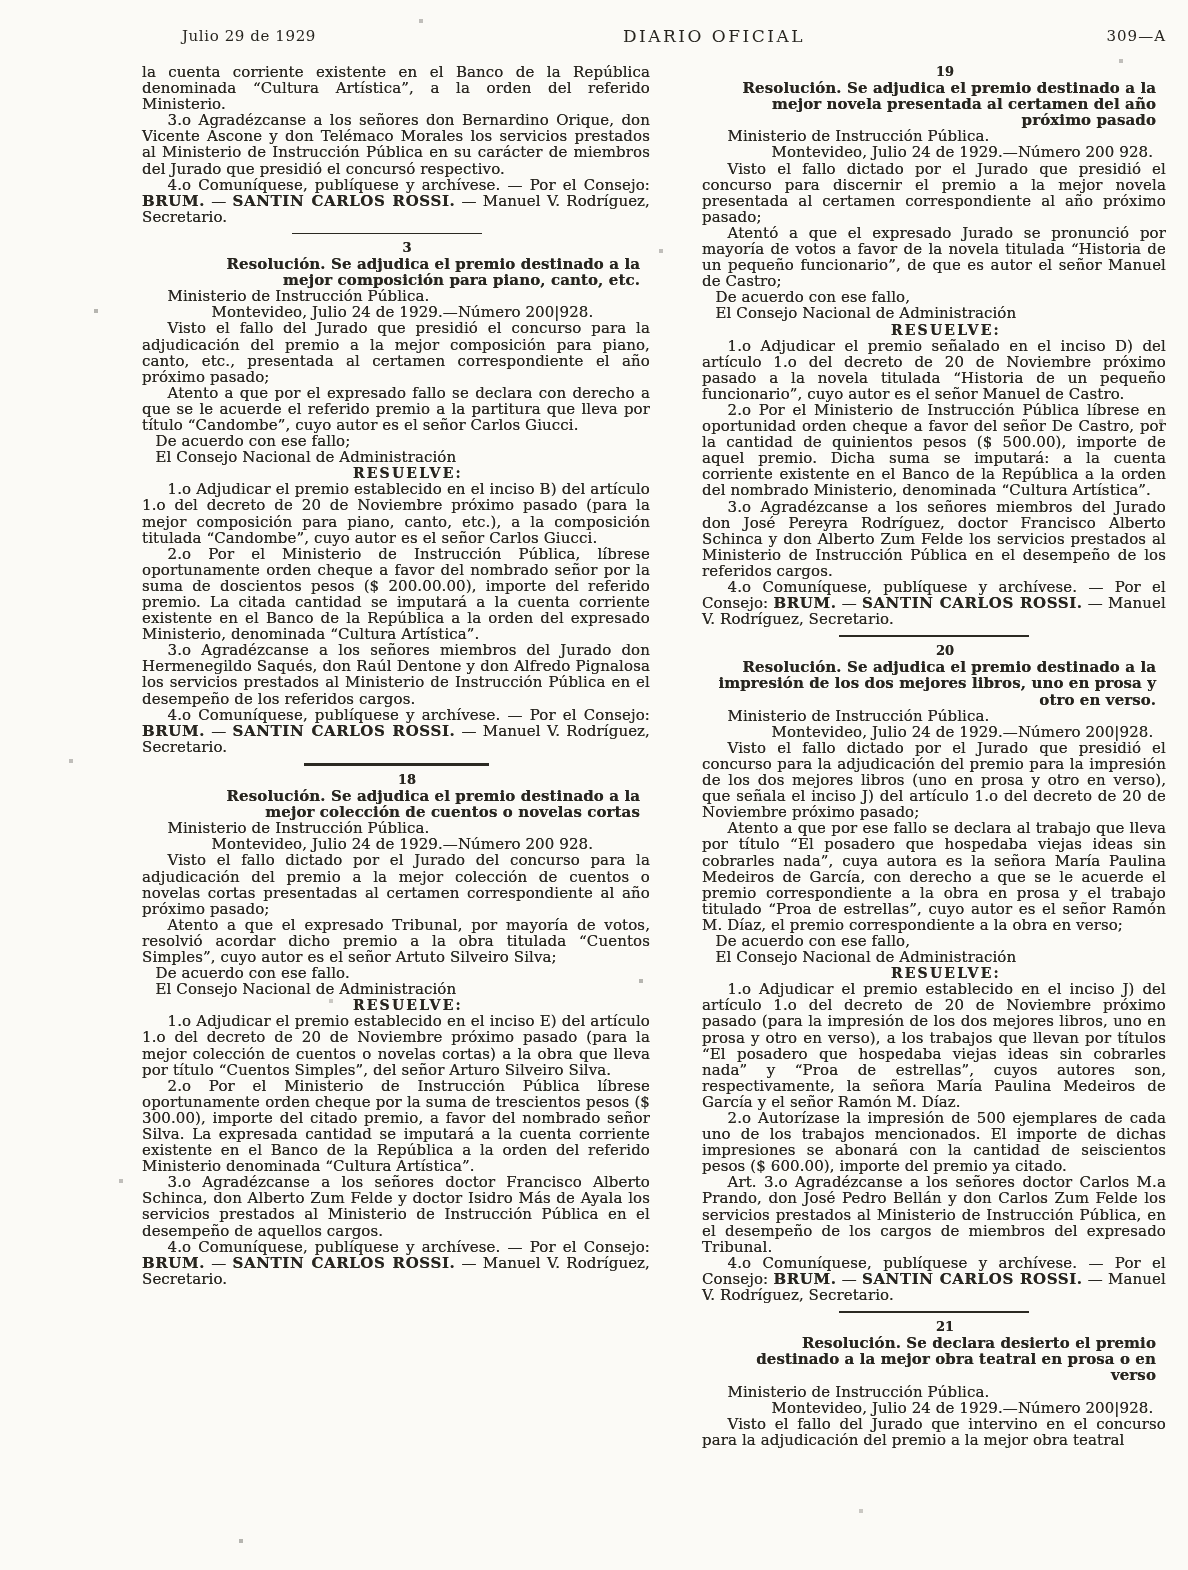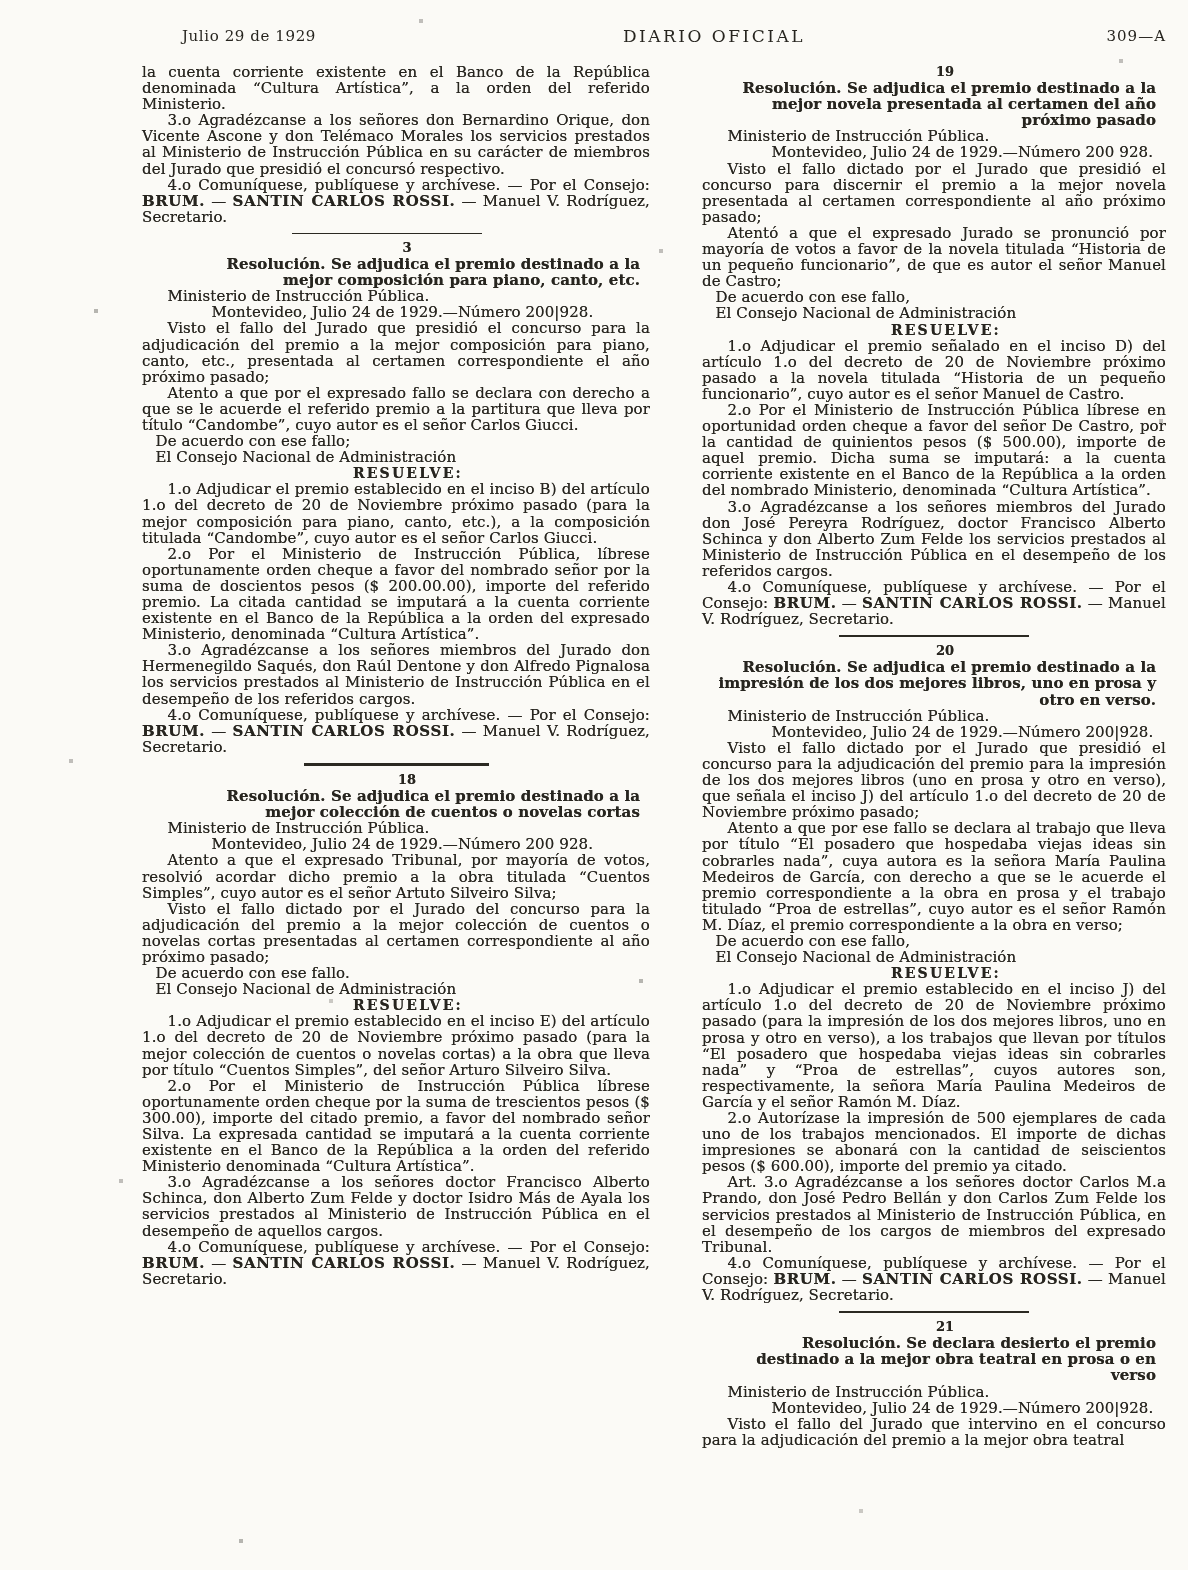--- a/index.html
+++ b/index.html
@@ -93,22 +93,22 @@
         <p class="sig"><span>4.o Comuníquese, publíquese y archívese. — Por el Consejo: </span><b>BRUM.</b><span> — </span><b>SANTIN CARLOS ROSSI.</b><span> — Manuel V. Rodríguez, Secretario.</span></p>
       </section>
 
       <hr class="rule thick">
 
       <section>
         <p class="sec-num">18</p>
         <p class="sec-title">Resolución. Se adjudica el premio destinado a la mejor colección de cuentos o novelas cortas</p>
         <p class="ministry">Ministerio de Instrucción Pública.</p>
         <p class="dateline">Montevideo, Julio 24 de 1929.—Número 200 928.</p>
+        <p>Visto el fallo dictado por el Jurado del concurso para la adjudicación del premio a la mejor colección de cuentos o novelas cortas presentadas al certamen correspondiente al año próximo pasado;</p>
         <p>Atento a que el expresado Tribunal, por mayoría de votos, resolvió acordar dicho premio a la obra titulada “Cuentos Simples”, cuyo autor es el señor Artuto Silveiro Silva;</p>
-        <p>Visto el fallo dictado por el Jurado del concurso para la adjudicación del premio a la mejor colección de cuentos o novelas cortas presentadas al certamen correspondiente al año próximo pasado;</p>
         <p class="short">De acuerdo con ese fallo.</p>
         <p class="short">El Consejo Nacional de Administración</p>
         <p class="resuelve">RESUELVE:</p>
         <p>1.o Adjudicar el premio establecido en el inciso E) del artículo 1.o del decreto de 20 de Noviembre próximo pasado (para la mejor colección de cuentos o novelas cortas) a la obra que lleva por título “Cuentos Simples”, del señor Arturo Silveiro Silva.</p>
         <p>2.o Por el Ministerio de Instrucción Pública líbrese oportunamente orden cheque por la suma de trescientos pesos ($ 300.00), importe del citado premio, a favor del nombrado señor Silva. La expresada cantidad se imputará a la cuenta corriente existente en el Banco de la República a la orden del referido Ministerio denominada “Cultura Artística”.</p>
         <p class="gap-top">3.o Agradézcanse a los señores doctor Francisco Alberto Schinca, don Alberto Zum Felde y doctor Isidro Más de Ayala los servicios prestados al Ministerio de Instrucción Pública en el desempeño de aquellos cargos.</p>
         <p class="sig"><span>4.o Comuníquese, publíquese y archívese. — Por el Consejo: </span><b>BRUM.</b><span> — </span><b>SANTIN CARLOS ROSSI.</b><span> — Manuel V. Rodríguez, Secretario.</span></p>
       </section>
 
     </div>

